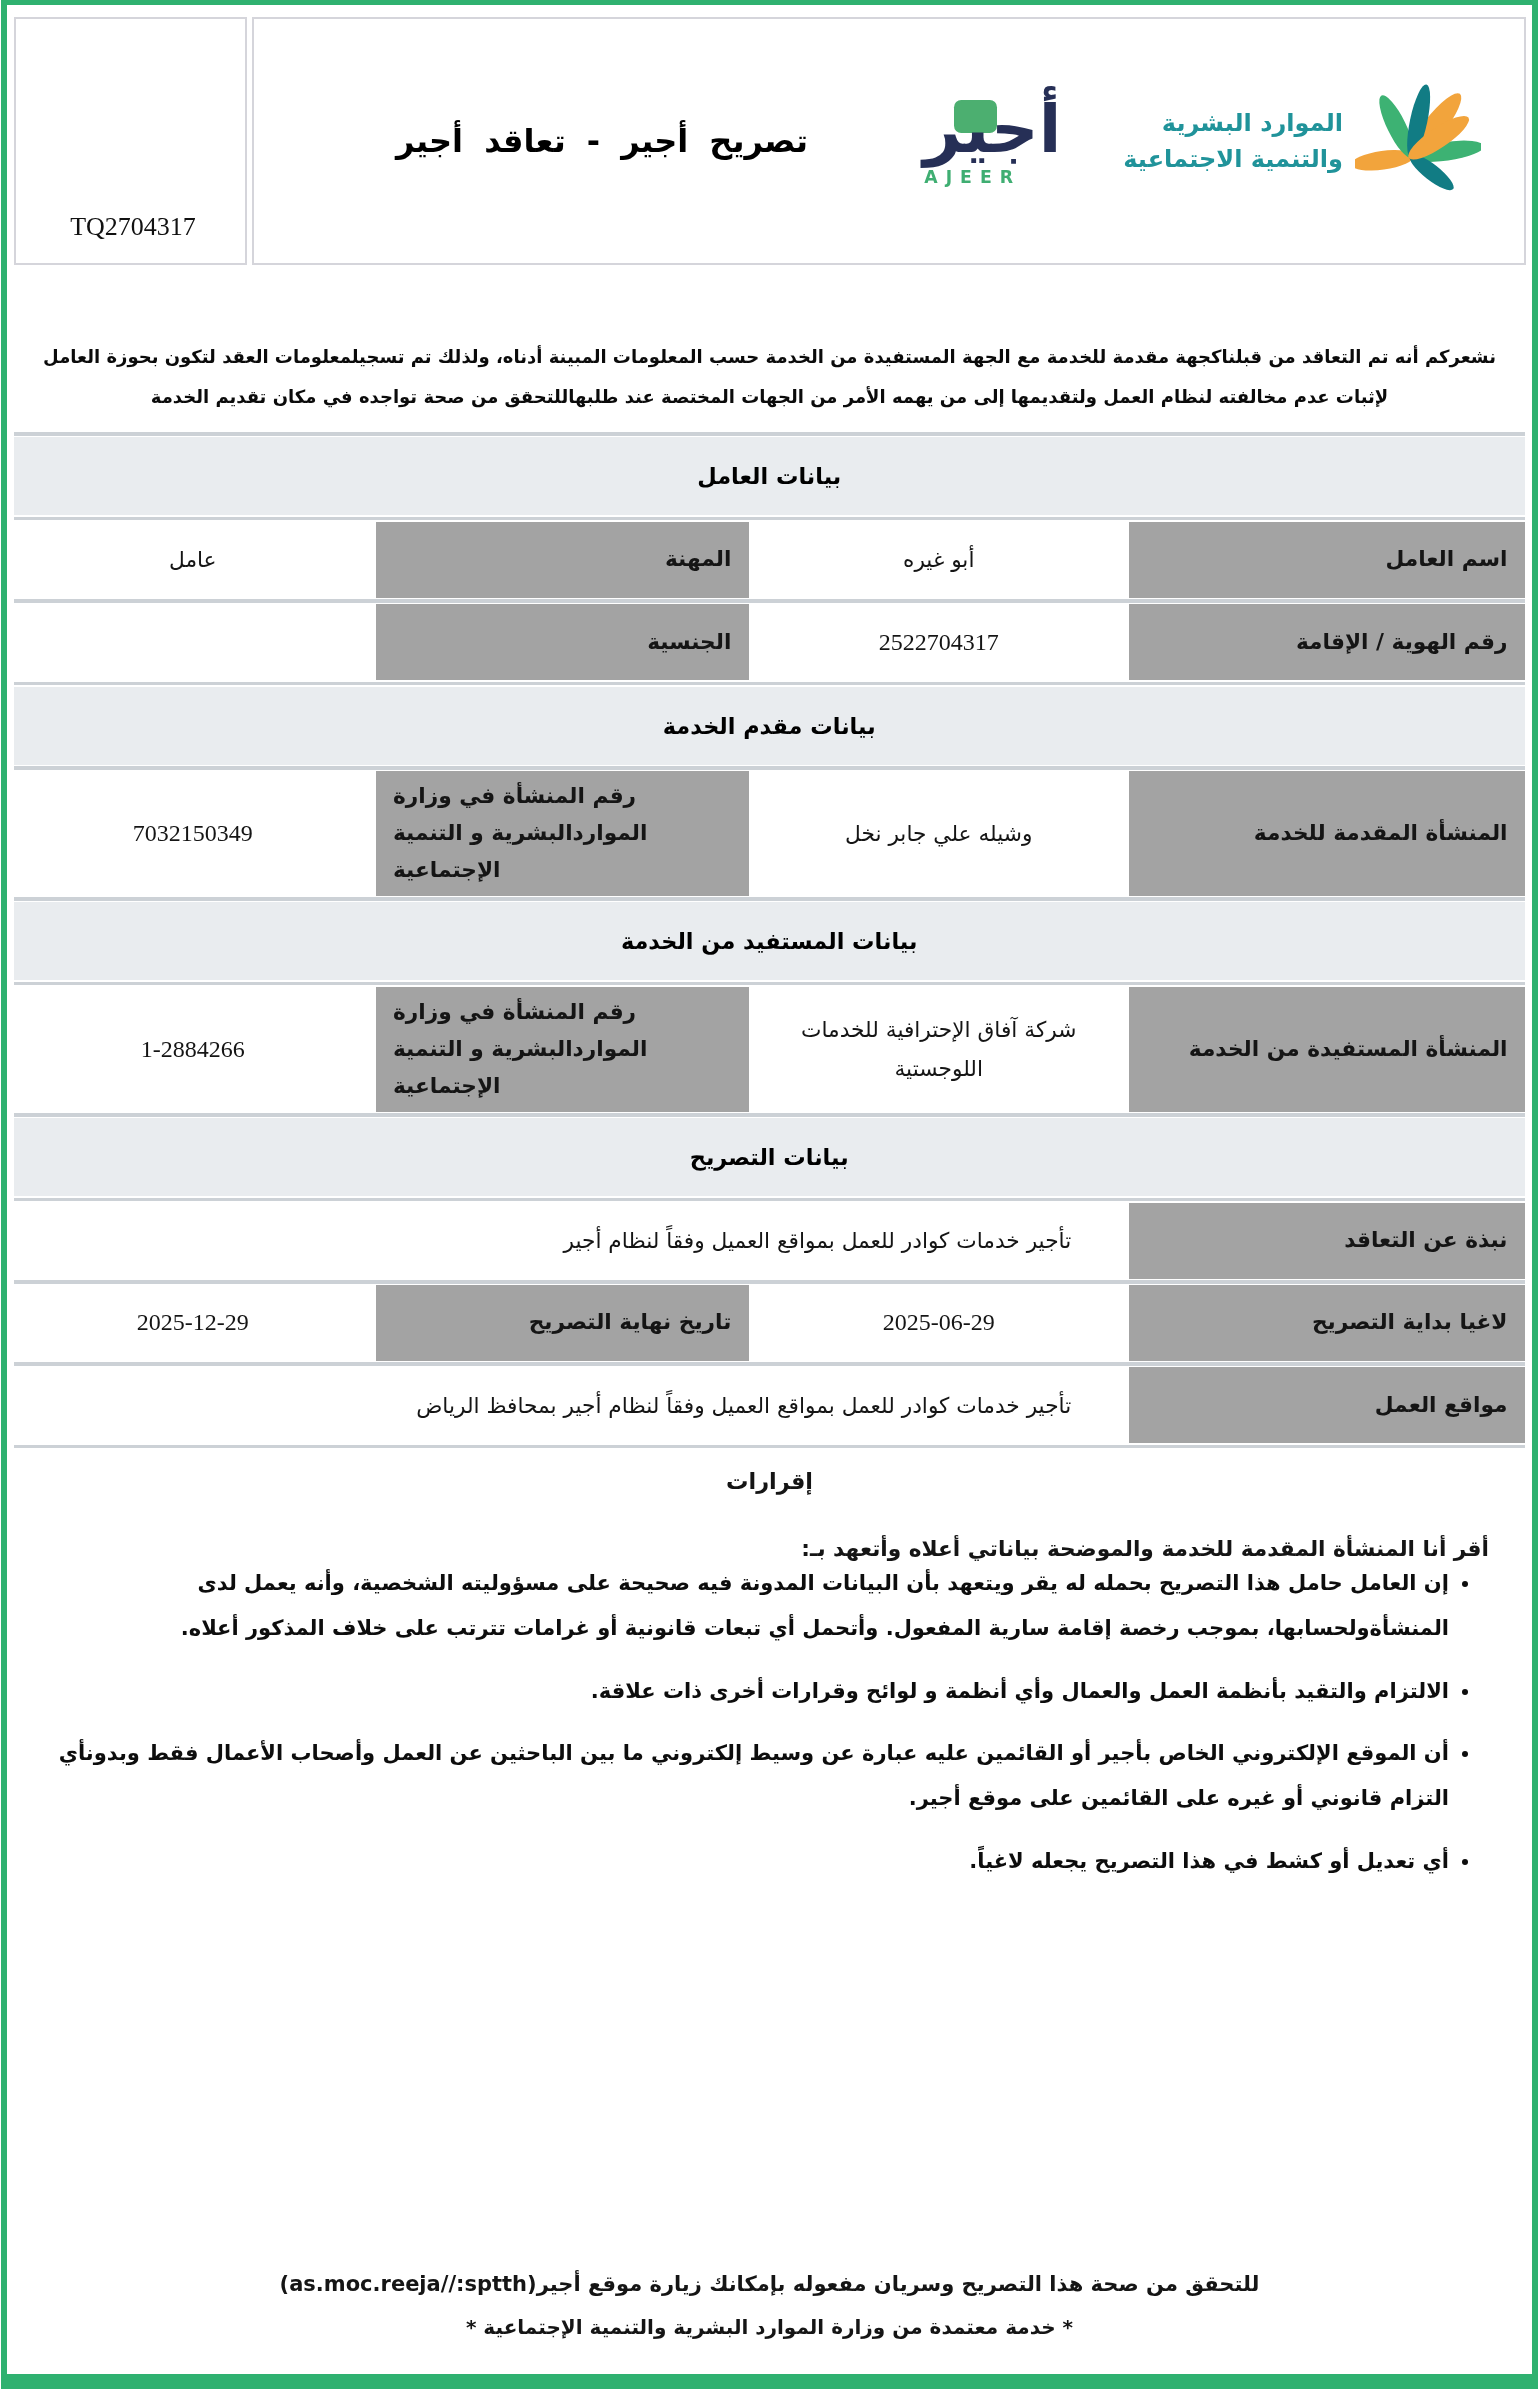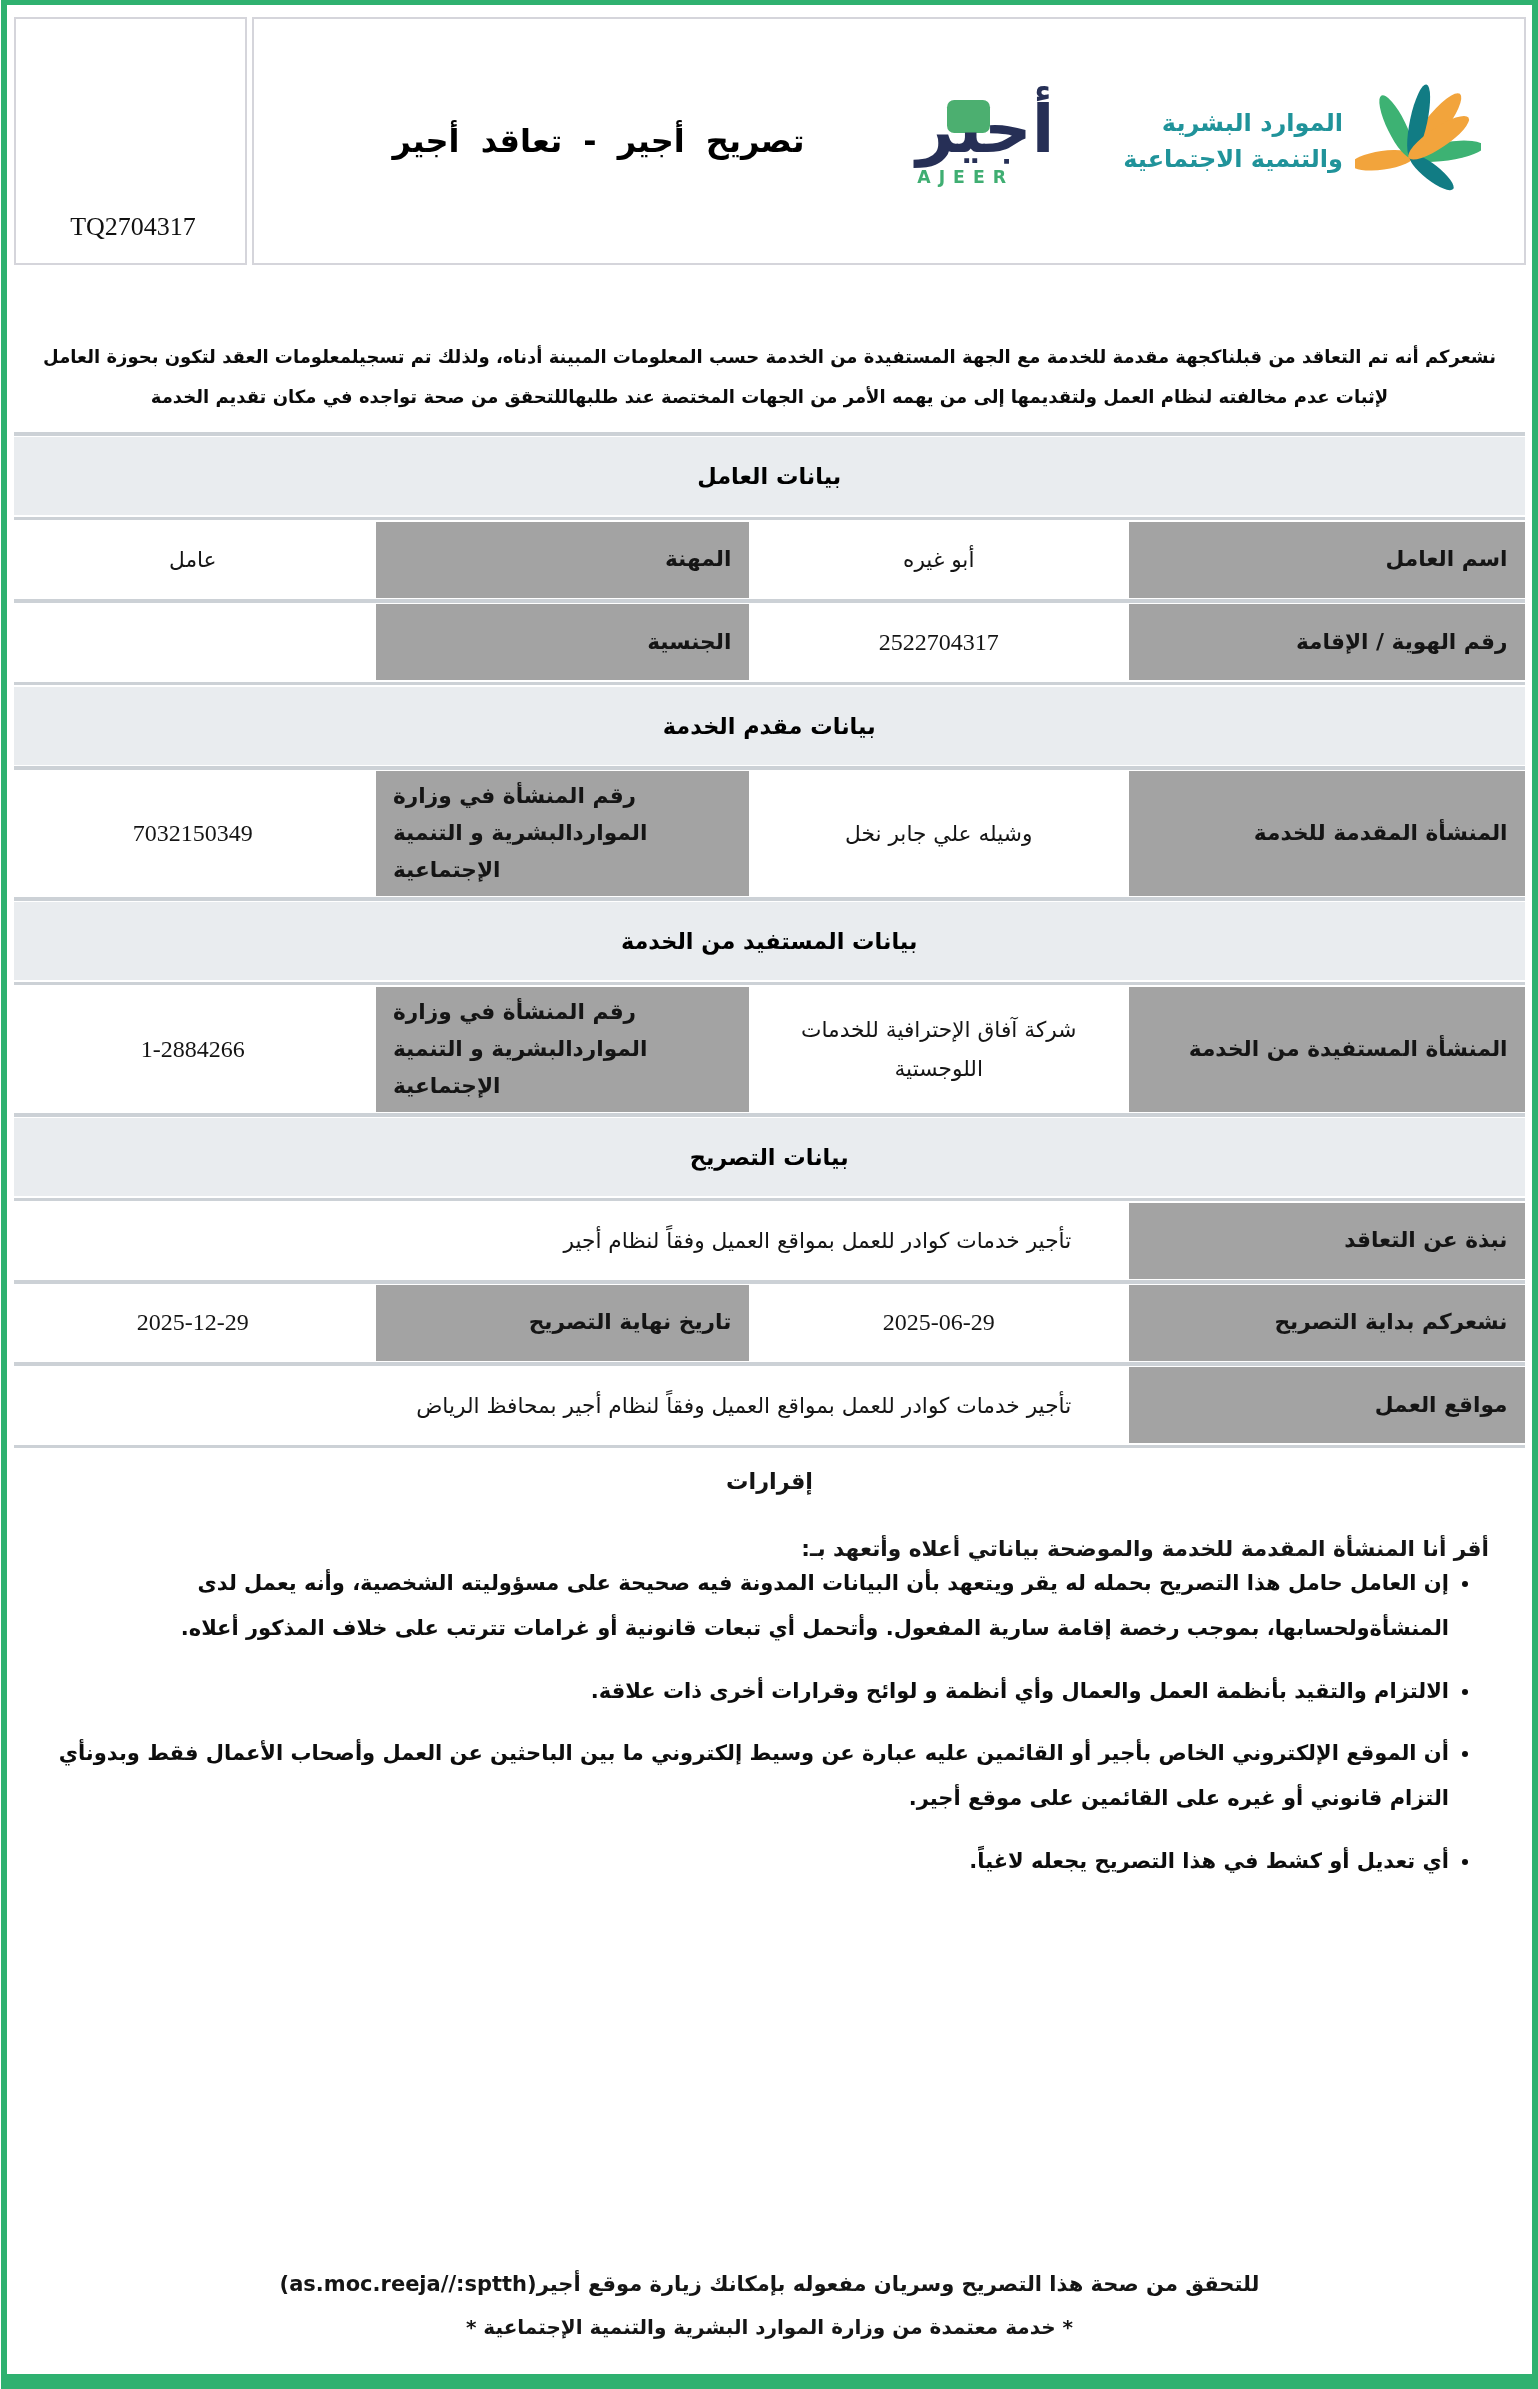--- a/index.html
+++ b/index.html
@@ -35,21 +35,21 @@
     font-family:"Liberation Serif", serif;
     font-size:26px; color:#111; direction:ltr;
   }
   .doc-title{
     flex:1; text-align:center;
     font-size:32px; font-weight:bold; color:#000;
     word-spacing:10px;
     padding-left:21.7px;
   }
   
-  .ministry-logo{ display:flex; align-items:center; direction:ltr; margin-left:18px; }
+  .ministry-logo{ display:flex; align-items:center; direction:ltr; margin-left:11px; }
   .ministry-text{
     text-align:right; color:#20939a; font-weight:bold;
     font-size:24px; line-height:1.5; margin-right:11.6px;
   }
   .palm-svg{ width:126px; height:141px; display:block; }
   
   .ajeer-logo{ direction:ltr; text-align:left; margin:0 51px 0 18px; position:relative; width:137px; }
   .ajeer-green-block{
     position:absolute; top:4.3px; left:30px;
     width:43px; height:33px; border-radius:7.2px;
@@ -218,21 +218,21 @@
     </div>
     <div class="t-sep"></div>
 
     <div class="t-row">
       <div class="cell lbl">نبذة عن التعاقد</div>
       <div class="cell val val-wide">تأجير خدمات كوادر للعمل بمواقع العميل وفقاً لنظام أجير</div>
     </div>
     <div class="t-sep"></div>
 
     <div class="t-row">
-      <div class="cell lbl">نشعركم بداية التصريح</div>
+      <div class="cell lbl">لاغيا بداية التصريح</div>
       <div class="cell val num">2025-06-29</div>
       <div class="cell lbl">تاريخ نهاية التصريح</div>
       <div class="cell val num">2025-12-29</div>
     </div>
     <div class="t-sep"></div>
 
     <div class="t-row">
       <div class="cell lbl">مواقع العمل</div>
       <div class="cell val val-wide">تأجير خدمات كوادر للعمل بمواقع العميل وفقاً لنظام أجير بمحافظ الرياض</div>
     </div>

